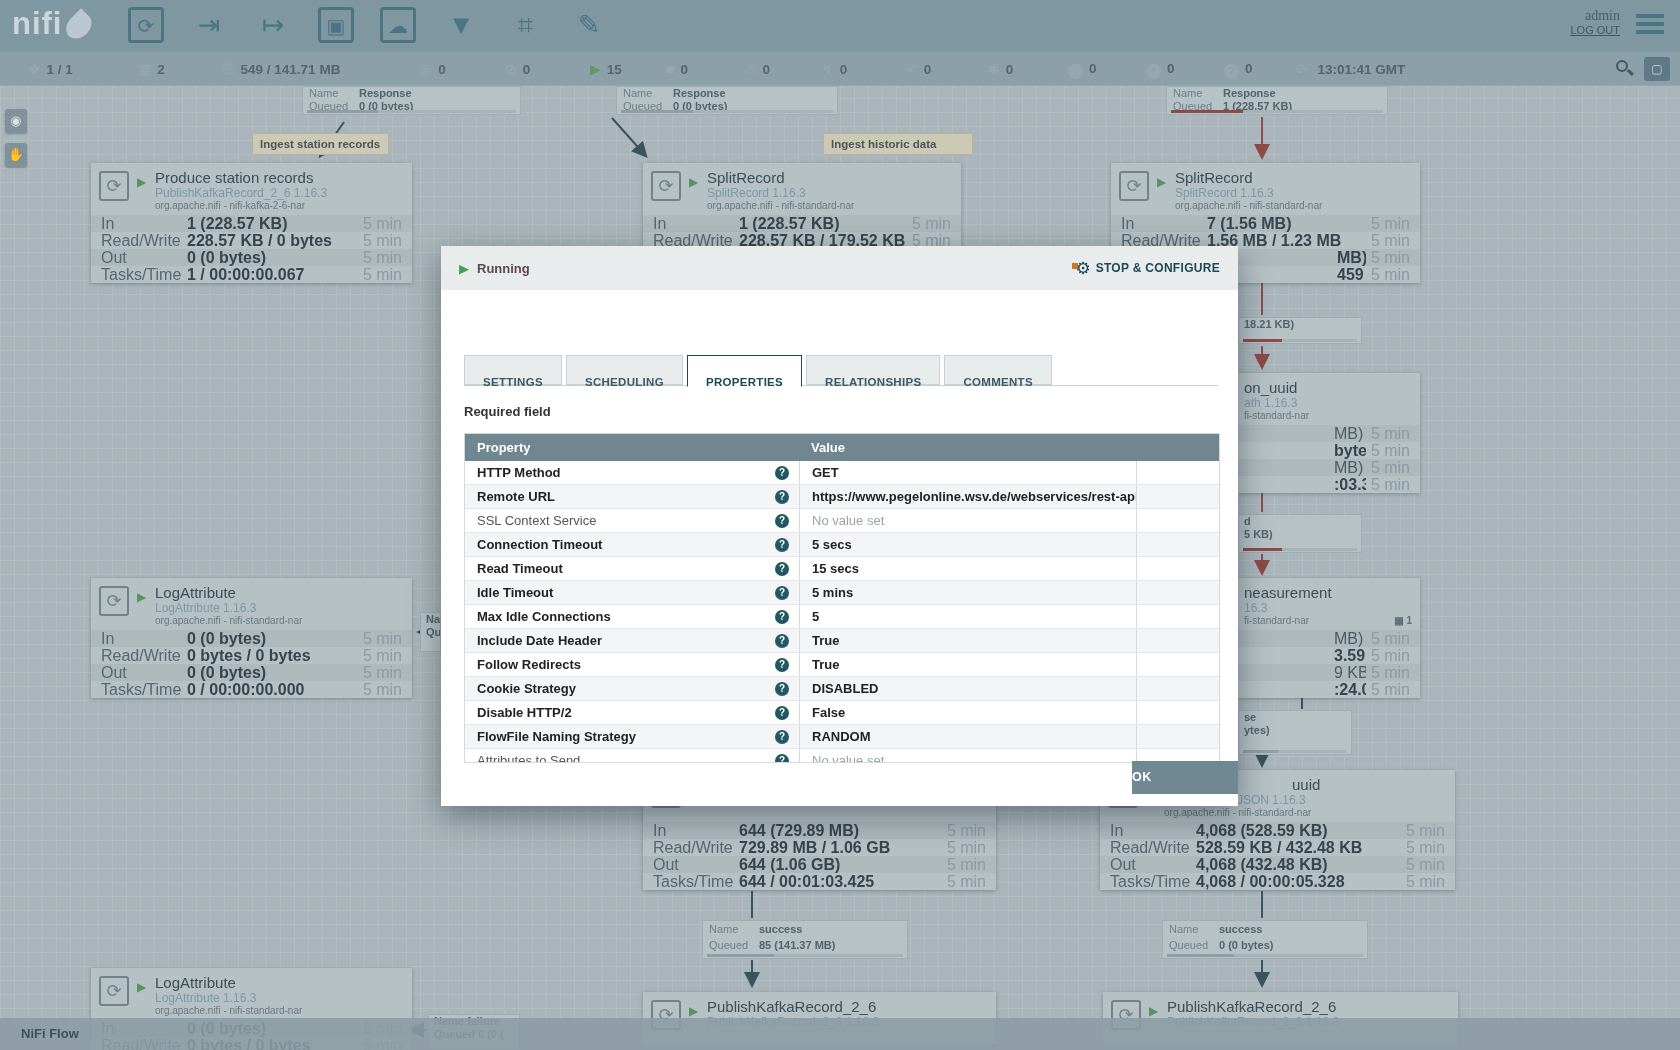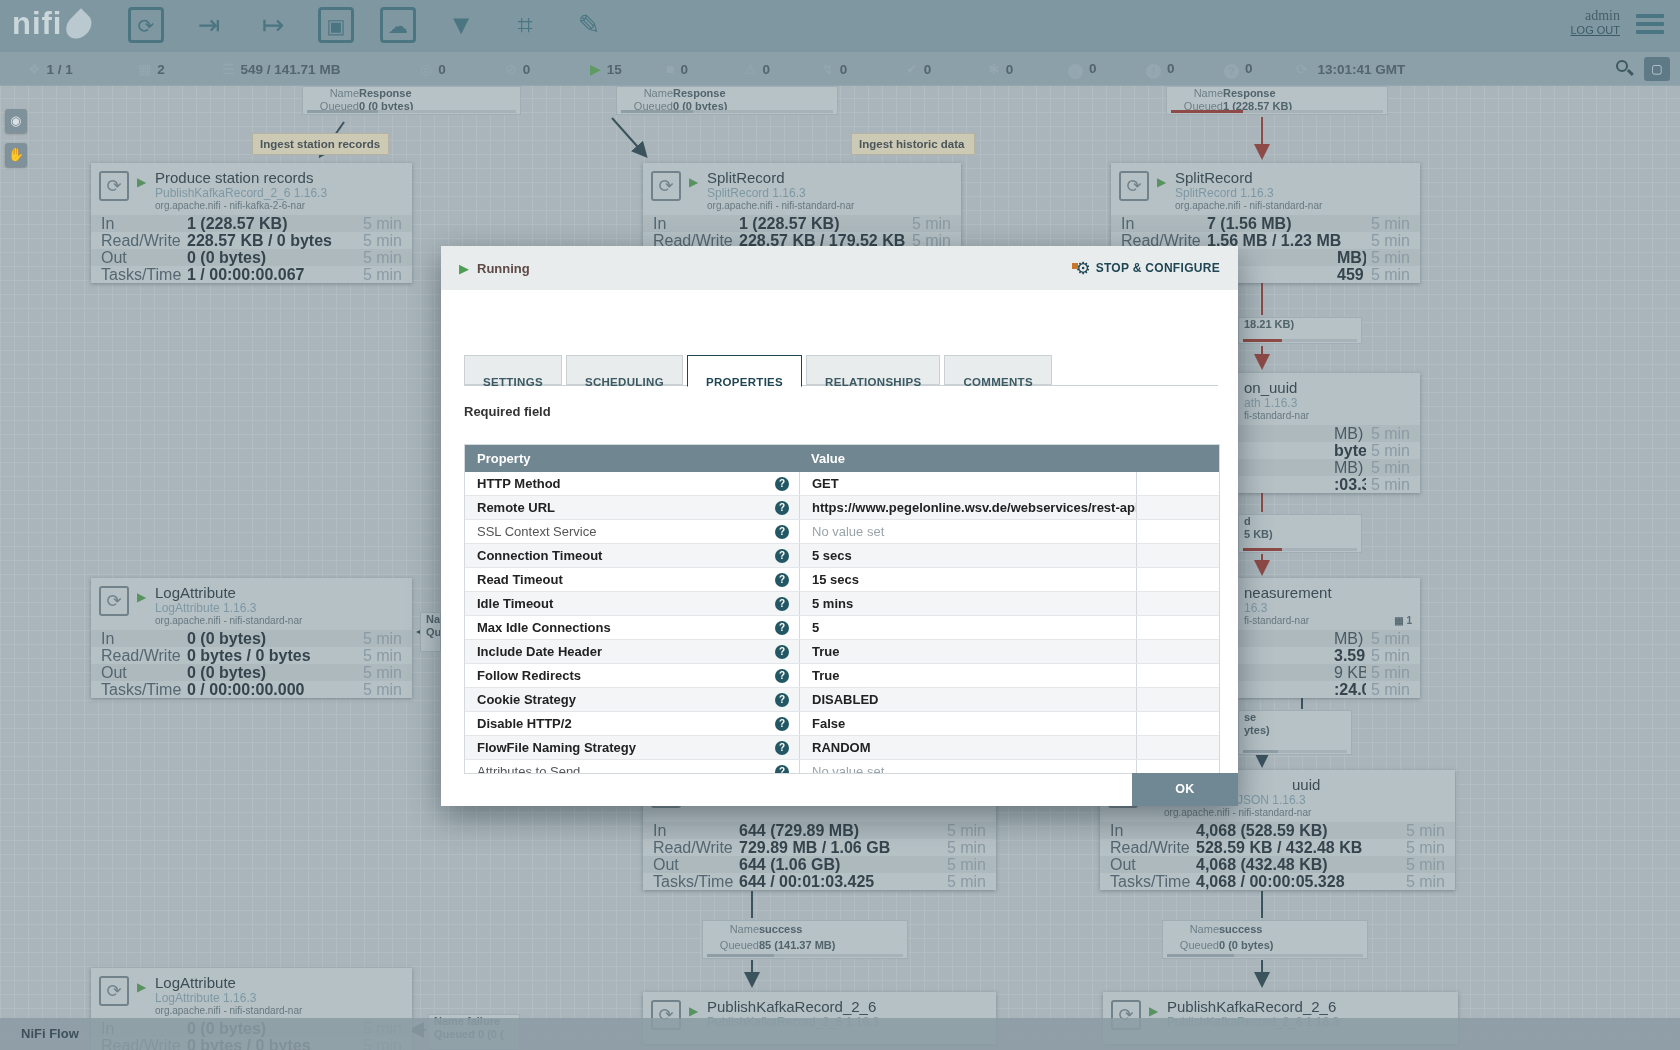--- a/index.html
+++ b/index.html
@@ -24,21 +24,21 @@
   .p-chip { float:right; font-size:10px; color:#5a6c74; font-weight:bold; }
   .p-rows { width:100%; }
   .p-row { display:flex; height:17px; line-height:17px; padding:0 10px; font-size:16px; color:#556770; }
   .p-row:nth-child(odd){ background:#aeb9be; }
   .p-row .lab { width:86px; flex:none; }
   .p-row .val { flex:1; font-weight:bold; color:#36454d; white-space:nowrap; overflow:hidden; }
   .p-row .val.dim { font-weight:normal; color:#4a5b63; }
   .p-row .per { width:44px; flex:none; text-align:right; color:#8b9ba3; }
 
   .conn-label { position:absolute; background:#b7c2c7; border:1px solid #9fadb4; font-size:11px; color:#5d6f77; overflow:hidden; }
-  .cl-row { display:flex; padding:0 6px; line-height:13px;text-align:right; }
+  .cl-row { display:flex; padding:0 6px; line-height:13px; }
   .cl-row .k { width:50px; flex:none; color:#6e7f87; }
   .cl-row .v { font-weight:bold; color:#51636b; white-space:nowrap; }
   .cl-bar { position:absolute; left:4px; right:4px; bottom:1px; height:3px; background:#a6b2b8; }
   .cl-bar .fill { height:3px; width:34%; background:#8f9ea5; }
   .cl-bar.red .fill { background:#8d4a47; }
   .cl-plain { padding:0 5px; line-height:13px; font-weight:bold; color:#51636b; white-space:nowrap; }
 
   .note-label { position:absolute; background:#ccc9b4; border:1px solid #b5b2a0; font-size:11.5px; font-weight:bold;
     color:#4b565c; line-height:20px; padding:0 7px; white-space:nowrap; }
 
@@ -87,37 +87,37 @@
   .m-stopcfg { margin-left:auto; display:flex; align-items:center; cursor:pointer; }
   .m-stopcfg .gear { position:relative; color:#1f4653; font-size:17px; margin-right:5px; }
   .m-stopcfg .gear .sq { position:absolute; left:-3px; top:5px; width:6px; height:6px; background:#c7762a; }
   .m-stopcfg .txt { font-size:12px; font-weight:bold; color:#1f4653; letter-spacing:.3px; }
   .m-tabs { position:absolute; left:23px; right:20px; top:109px; height:31px; border-bottom:1px solid #c9d1d5; }
   .tab { position:relative; display:inline-block; height:30px; line-height:30px; padding:11px 18px; margin-right:4px;
     background:#e9eced; border:1px solid #c9d1d5; font-size:11.5px; font-weight:bold; color:#3c5a64;
     letter-spacing:.3px; cursor:pointer; top:0; }
   .tab.active { background:#fff; border:1px solid #1f4653; border-bottom:1px solid #fff; color:#1f4653; height:32px; z-index:2; }
   .m-required { position:absolute; left:23px; top:158px; font-size:13px; font-weight:bold; color:#333; }
-  .m-table { position:absolute; left:23px; top:198px; width:756px; height:330px; border:1px solid #d3d9dc; overflow:hidden; background:#fff; }
+  .m-table { position:absolute; left:23px; top:187px; width:756px; height:330px; border:1px solid #d3d9dc; overflow:hidden; background:#fff; }
   .t-head { display:flex; height:27px; background:#708690; color:#fff; font-size:13px; font-weight:bold; line-height:27px; }
   .t-head .c1 { width:334px; padding-left:12px; }
   .t-head .c2 { width:337px; padding-left:12px; }
   .t-row { display:flex; height:24px; line-height:24px; border-bottom:1px solid #e3e7e9; font-size:13px; }
   .t-row:nth-child(even) { background:#f3f5f6; }
   .t-row .c1 { width:334px; padding-left:12px; display:flex; align-items:center; }
   .t-row .c1 .pname { flex:1; font-weight:bold; color:#222; white-space:nowrap; overflow:hidden; }
   .t-row .c1 .pname.optional { font-weight:normal; color:#555; }
   .t-row .help { width:14px; height:14px; flex:none; margin-right:10px; border-radius:50%; background:#235764;
     color:#fff; font-size:10px; font-weight:bold; text-align:center; line-height:14px; cursor:pointer; }
   .t-row .c2 { width:337px; padding-left:12px; border-left:1px solid #d3d9dc; font-weight:bold; color:#222;
     white-space:nowrap; overflow:hidden; }
   .t-row .c2.unset { font-weight:normal; color:#9aa4aa; }
   .t-row .c3 { flex:1; border-left:1px solid #d3d9dc; }
-  .m-ok { position:absolute; right:0; bottom:0; width:106px; height:33px; background:#6f8894; color:#fff;
-    font-size:12.5px; font-weight:bold; letter-spacing:.5px; text-align:center; line-height:33px; cursor:pointer; }
+  .m-ok { position:absolute; right:0; bottom:12px; width:106px; height:33px; background:#6f8894; color:#fff;
+    font-size:12.5px; font-weight:bold; letter-spacing:.5px; line-height:33px; cursor:pointer; }
 </style>
 </head>
 <body>
 
 <div class="screen">
 
   <div class="canvas">
     <svg class="wires" width="1680" height="1050">
       <defs>
         <marker id="ad" markerWidth="9" markerHeight="9" refX="6" refY="4" orient="auto">
@@ -556,21 +556,21 @@
           <div class="cl-plain">Na</div>
           <div class="cl-plain">Qu</div>
         </div>
         <div class="conn-label" style="left: 428px; top: 1014px; width: 92px; height: 36px;">
           <div class="cl-plain">Name failure</div>
           <div class="cl-plain">Queued 0 (0 (</div>
         </div>
       </div>
     <div id="note-layer">
         <div class="note-label" style="left: 252px; top: 133px; width: 137px;">Ingest station records</div>
-        <div class="note-label" style="left: 823px; top: 133px; width: 124px; margin-left: 28px;">Ingest historic data</div>
+        <div class="note-label" style="left: 823px; top: 133px; width: 150px;">Ingest historic data</div>
       </div>
 
     <div class="palette-btn" style="top:109px;">◉</div>
     <div class="palette-btn" style="top:143px;">✋</div>
 
     <div class="breadcrumb-bar">
       <span>NiFi Flow</span>
     </div>
   </div>
 

